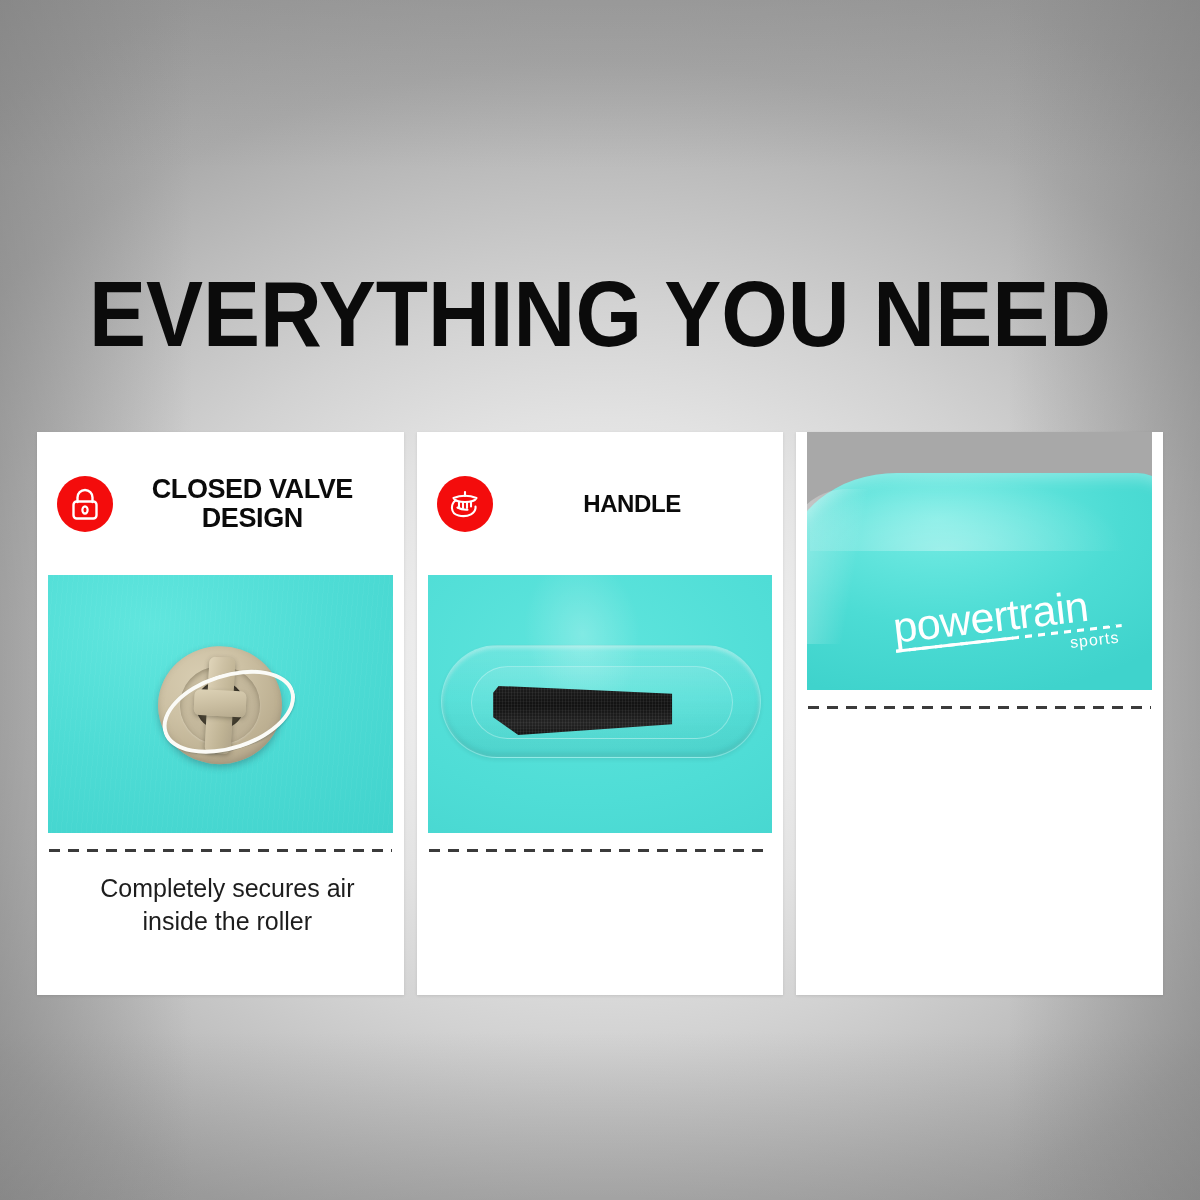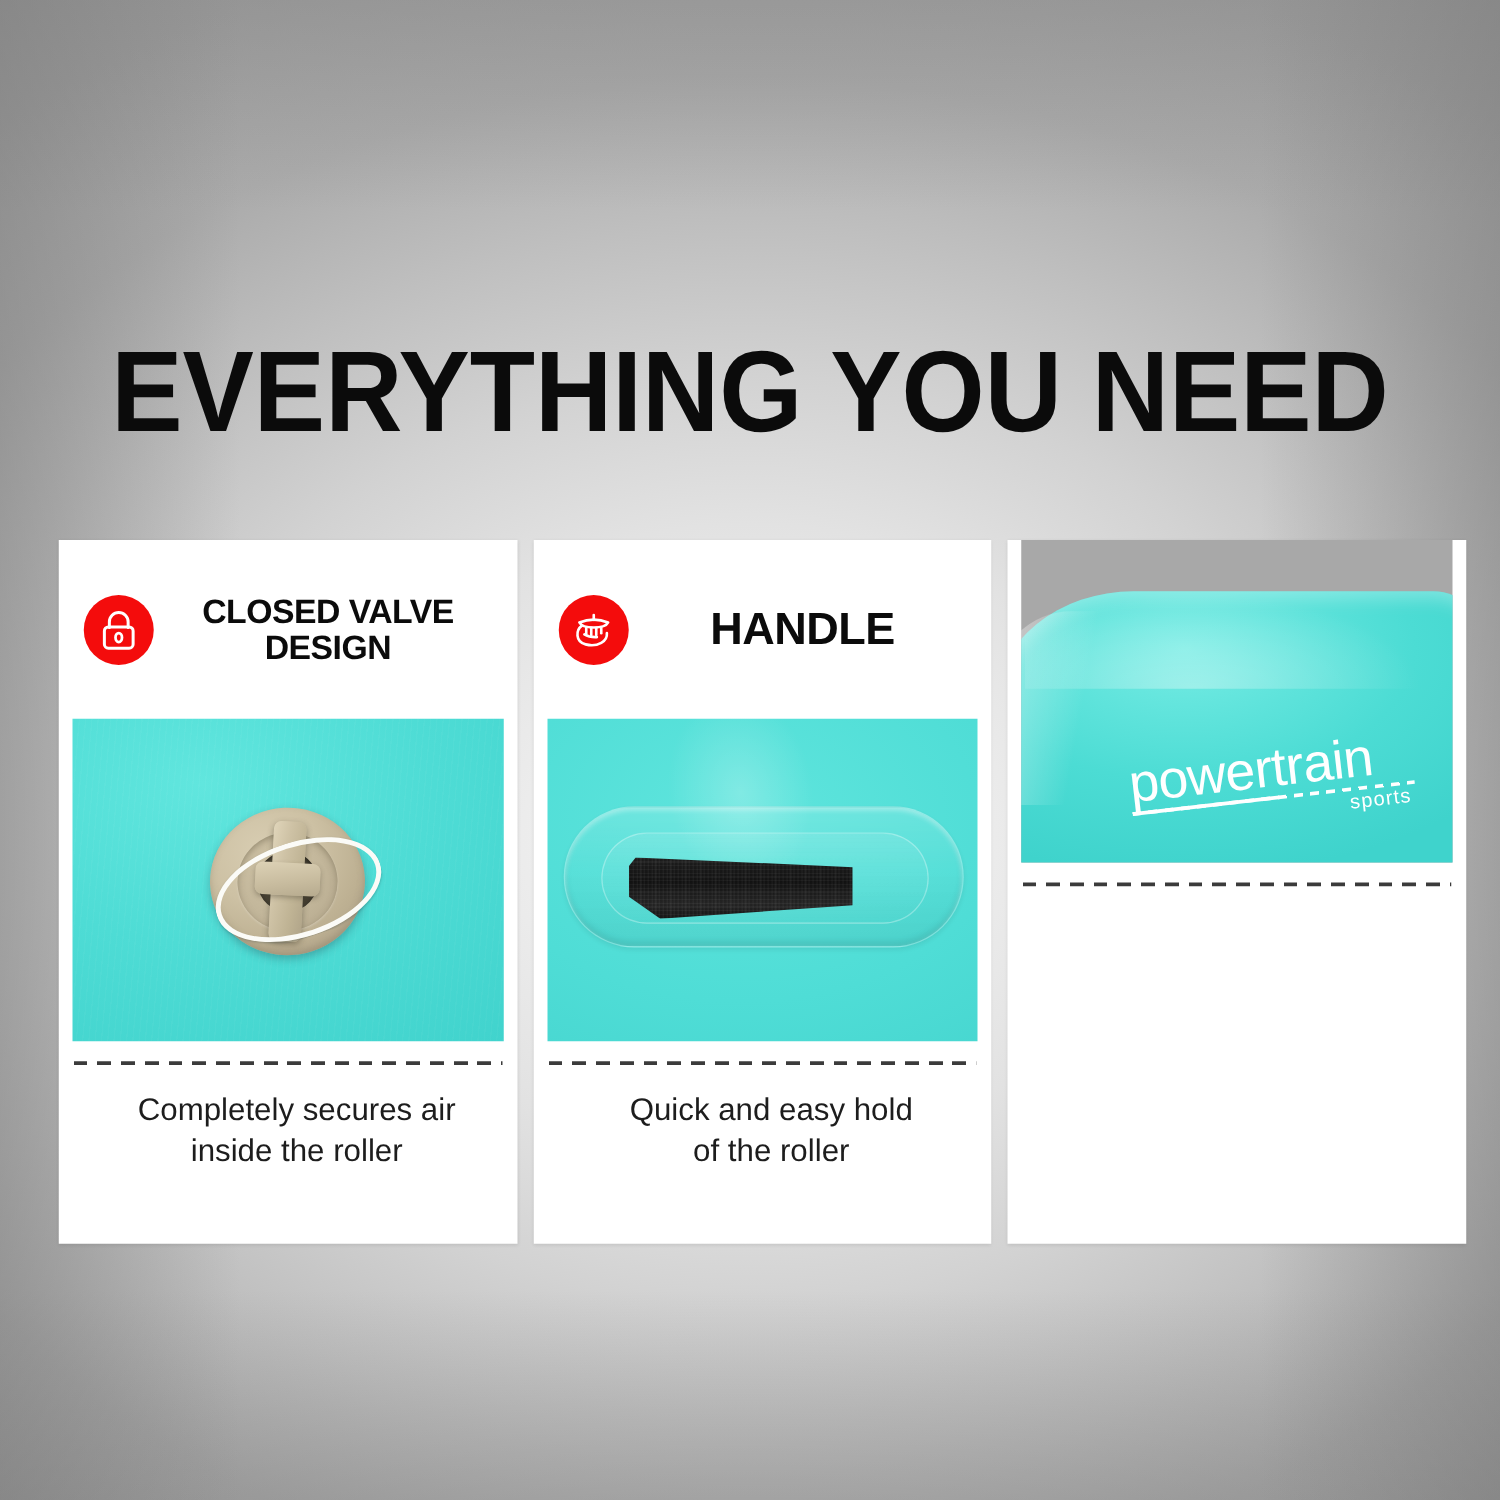--- a/index.html
+++ b/index.html
@@ -62,21 +62,20 @@
   
   .cards {
     position: absolute;
     left: 37px;
     top: 432px;
     width: 1126px;
     height: 563px;
     display: flex;
     gap: 13px;
     z-index: 3;
-    margin-left: 10px;
   }
   .card {
     flex: 1 1 0;
     background: #ffffff;
     display: flex;
     flex-direction: column;
     position: relative;
     box-shadow: 0 1px 3px rgba(0,0,0,.10);
   }
 
@@ -107,21 +106,21 @@
     font-family: "Liberation Sans", sans-serif;
     font-weight: bold;
     font-size: 27px;
     line-height: 1.07;
     letter-spacing: -0.4px;
     color: #0b0b0b;
     text-transform: uppercase;
     padding-right: 4px;
   }
   .card-title.two-line { font-size: 27px; }
-  .card-title.one-line { font-size: 36px; }
+  .card-title.one-line { font-size: 24px; }
 
   
   .photo {
     margin: 0 11px;
     height: 258px;
     position: relative;
     overflow: hidden;
     background: #4fe0d9;
   }
 
@@ -395,22 +394,20 @@
 
       <div class="photo ph2">
         <div class="pad">
           <div class="pad-inner"></div>
         </div>
         <div class="sheen2"></div>
         <div class="strap"></div>
       </div>
 
       <div class="divider"></div>
-      <div class="caption">Quick and easy hold
-of the roller</div>
     </div>
 
     <div class="card">
 
       <div class="photo ph3">
         <div class="roller3"></div>
         <div class="logo">
           <div class="logo-word">powertrain</div>
           <div class="logo-rule"></div>
           <div class="logo-sub">sports</div>

